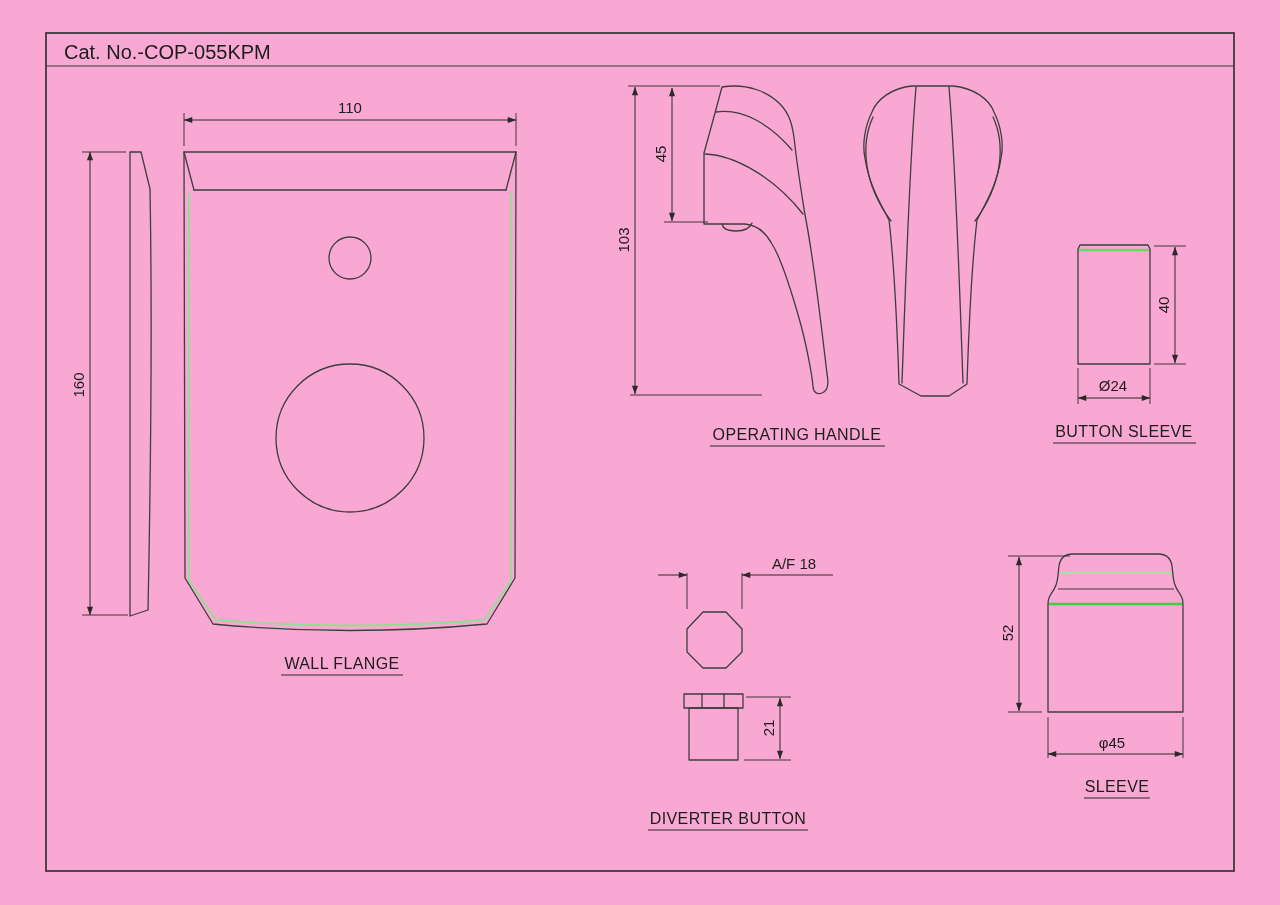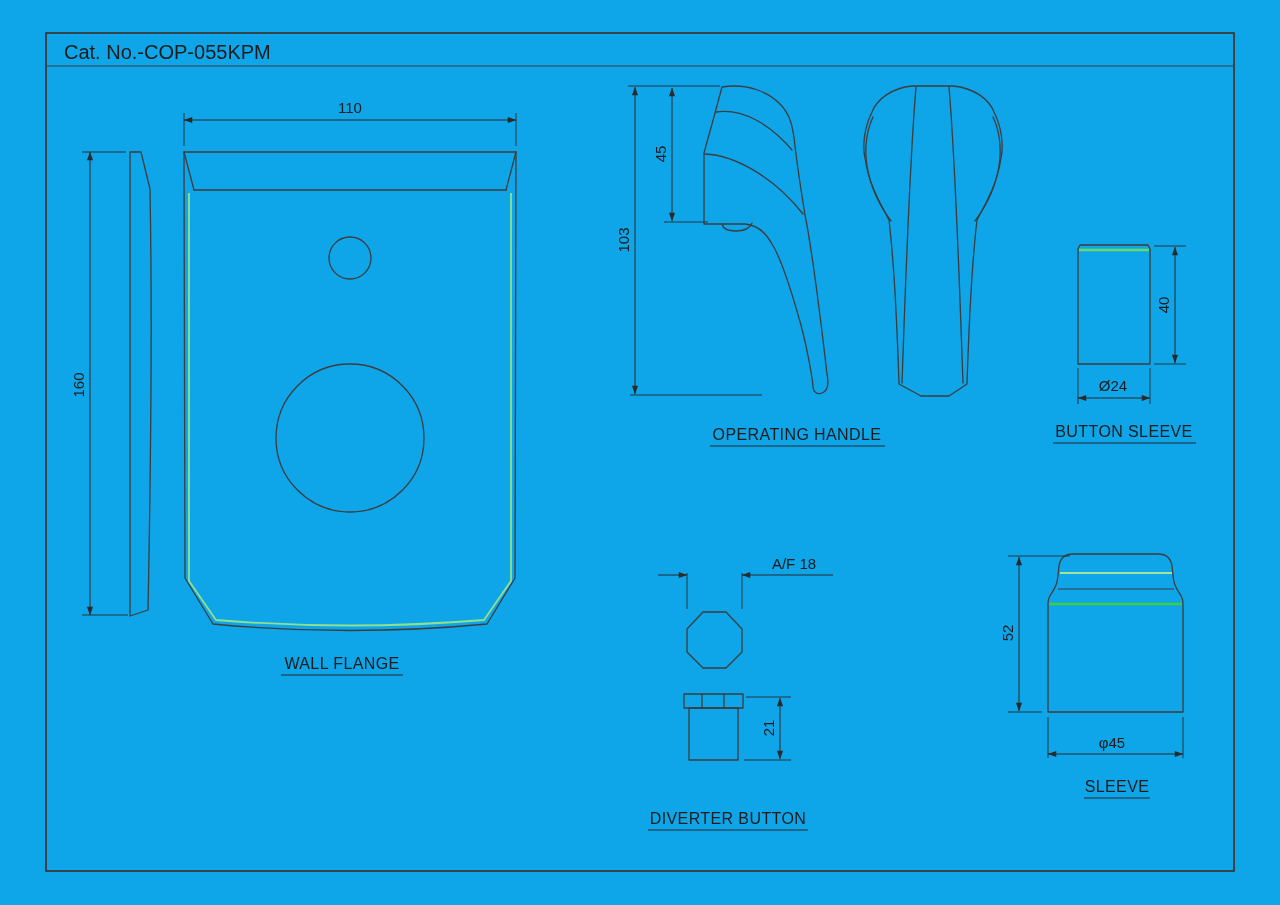--- a/index.html
+++ b/index.html
@@ -1,16 +1,16 @@
 <!DOCTYPE html>
 <html><head>
 <meta charset="utf-8">
 <style>
   html,body { margin:0; padding:0; background:#ffffff; }
-  .sheet { position:relative; width:1280px; height:905px; background:#0ea5e9;
+  .sheet { position:relative; width:1280px; height:905px; background:#f9a8d4;
            font-family:"Liberation Sans", sans-serif; }
   svg { display:block; }
   .ln   { fill:none; stroke:#3d3d3d; stroke-width:1.3; stroke-linejoin:round; stroke-linecap:round; }
   .thin { fill:none; stroke:#3d3d3d; stroke-width:1.1; }
   .dim  { fill:none; stroke:#2a2a2a; stroke-width:1; }
   .ext  { fill:none; stroke:#2a2a2a; stroke-width:0.9; }
   .gA   { fill:none; stroke:#8fe08f; stroke-width:1.8; stroke-linejoin:round; }
   .gB   { fill:none; stroke:#9fe49f; stroke-width:2; }
   .gC   { fill:none; stroke:#3ecf3e; stroke-width:2.4; }
   .gTop { fill:none; stroke:#66d966; stroke-width:2.4; }

